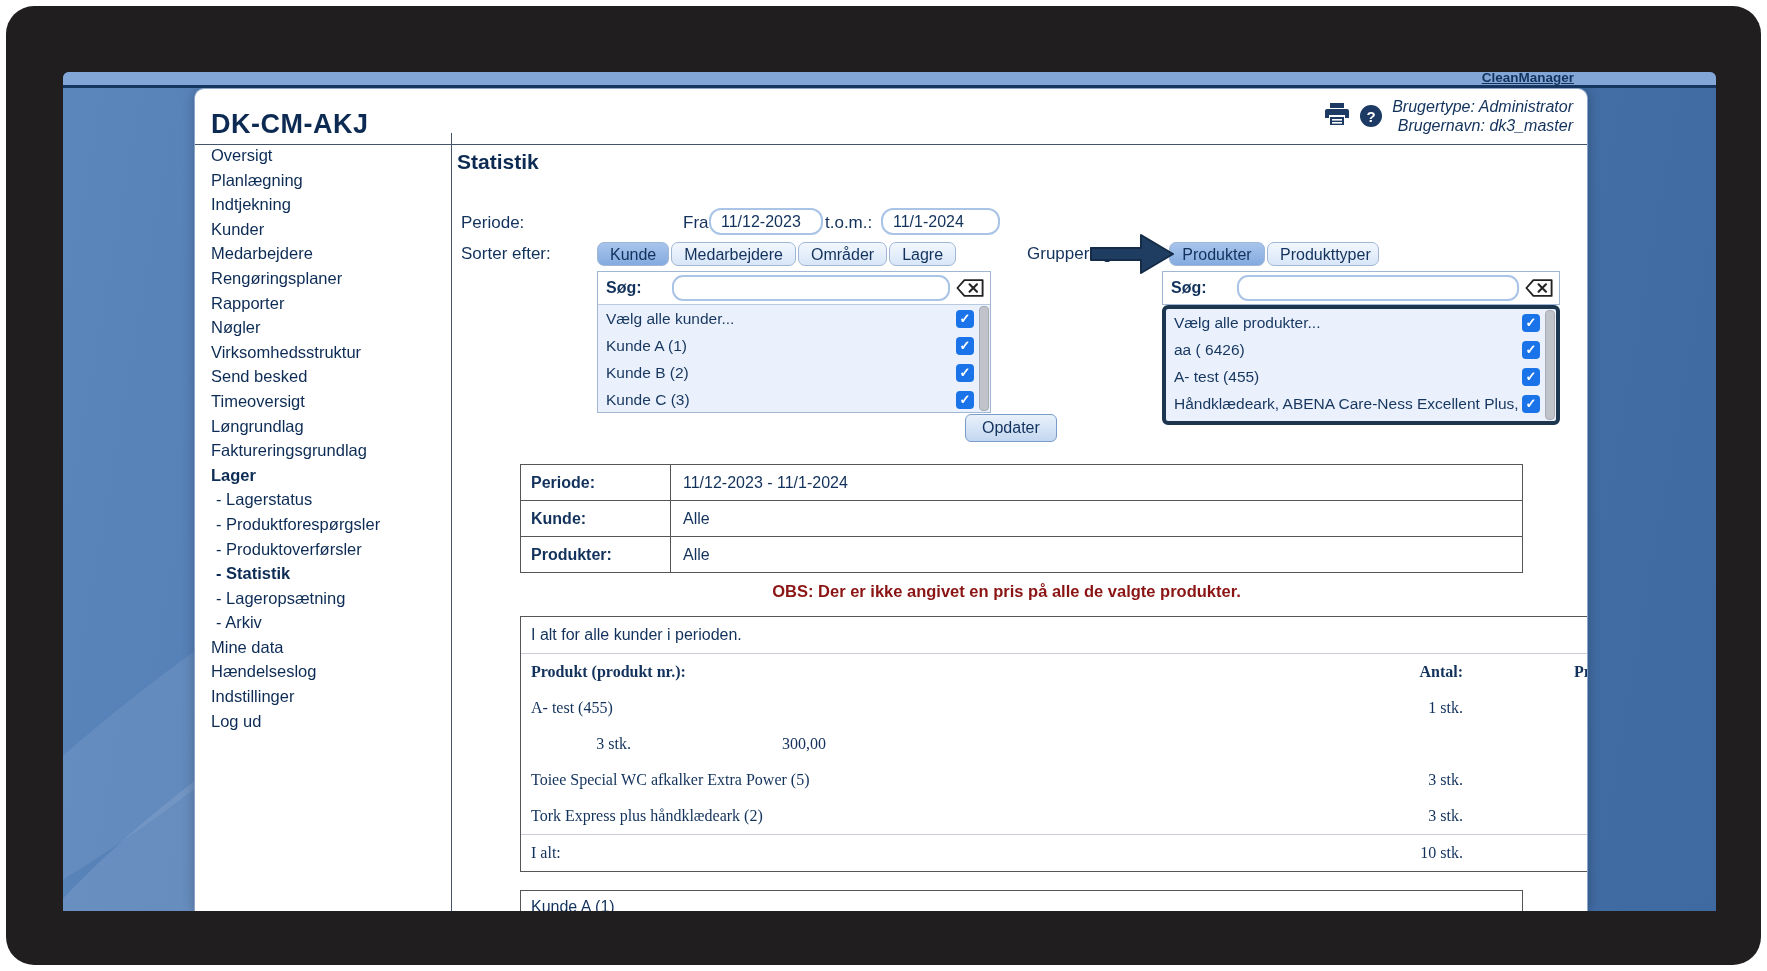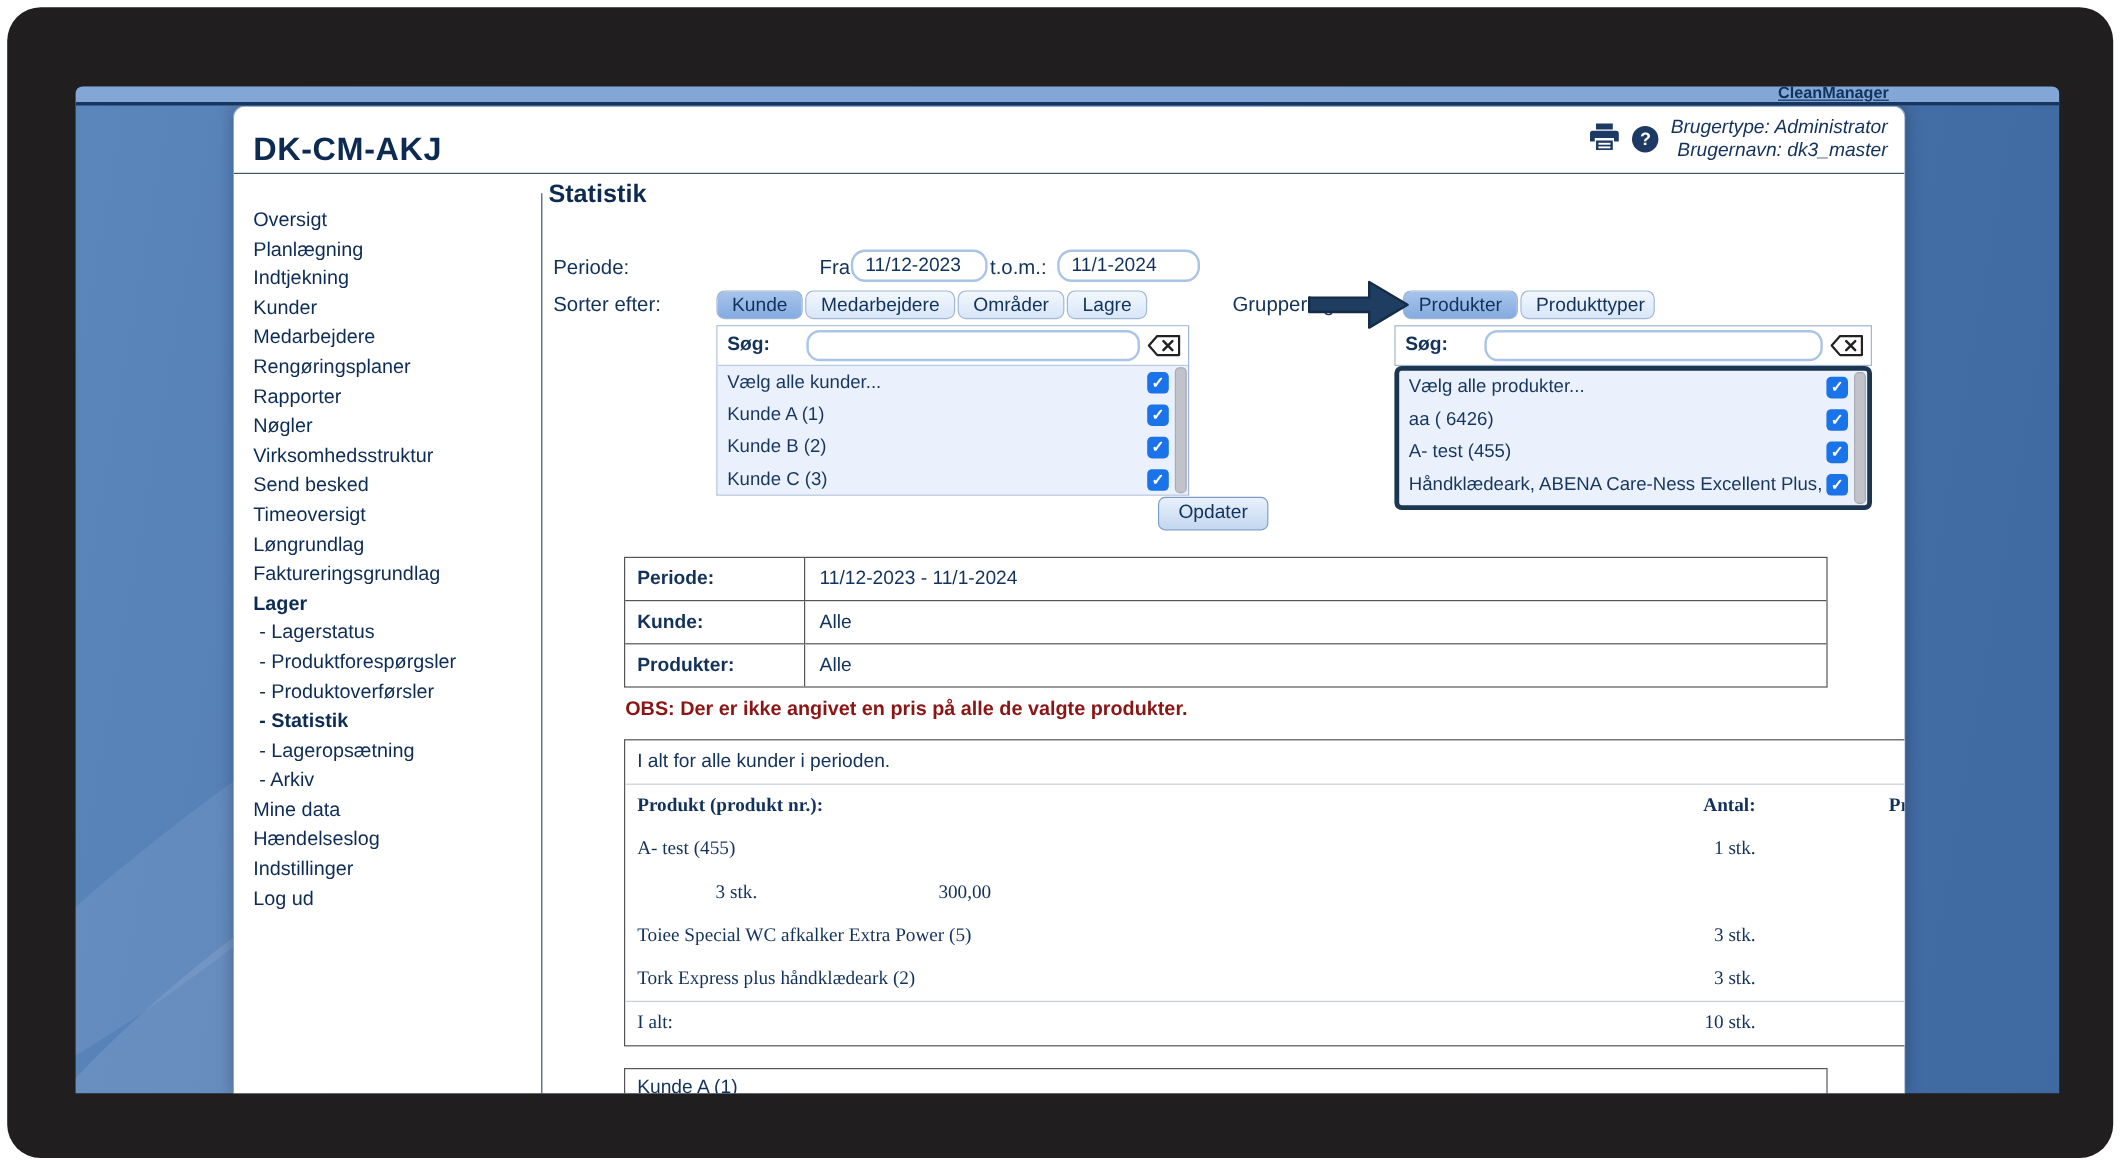--- a/index.html
+++ b/index.html
@@ -10,21 +10,21 @@
   .desktop::after{content:"";position:absolute;left:-200px;bottom:120px;width:620px;height:110px;background:rgba(255,255,255,0.08);border-radius:50%;transform:rotate(-38deg);}
   .brandbar{position:absolute;left:0;top:0;right:0;height:13px;background:#82a7d7;border-bottom:3px solid #16365f;z-index:3;}
   .brandbar .brand{position:absolute;right:142px;top:-2px;font-size:13.5px;font-weight:bold;color:#12325c;text-decoration:underline;}
   .window{position:absolute;left:131px;top:16px;width:1392px;height:823px;background:#ffffff;border:1px solid #8aa5c8;border-bottom:none;border-radius:10px 10px 0 0;z-index:2;overflow:hidden;box-shadow:0 0 12px rgba(0,0,0,0.25);}
   .win-header{position:absolute;left:0;top:0;right:0;height:55px;border-bottom:1px solid #44546b;}
   .app-title{position:absolute;left:16px;top:10px;font-size:27px;font-weight:bold;color:#0d2b52;letter-spacing:0.5px;margin-top:10px;}
   .hdr-right{position:absolute;right:14px;top:8px;display:flex;align-items:center;gap:10px;}
   .user-lines{text-align:right;font-style:italic;font-size:16px;color:#12325c;line-height:19px;}
   .help-icon{width:22px;height:22px;border-radius:50%;background:#1c3a63;color:#fff;font-weight:bold;font-size:15px;display:flex;align-items:center;justify-content:center;cursor:pointer;}
   .printer{cursor:pointer;}
-  .sidebar{position:absolute;left:0;top:72px;bottom:0;width:257px;border-right:1px solid #44546b;padding:10px 0 0 16px;box-sizing:border-box;font-size:16.5px;color:#0d2c55;}
+  .sidebar{position:absolute;left:0;top:44px;bottom:0;width:257px;border-right:1px solid #44546b;padding:10px 0 0 16px;box-sizing:border-box;font-size:16.5px;color:#0d2c55;}
   .side-item{line-height:24.6px;white-space:nowrap;cursor:pointer;}
   .side-item.bold{font-weight:bold;}
   .side-item.sub{padding-left:5px;}
   .content{position:absolute;left:258px;top:56px;right:0;bottom:0;}
   .page-title{position:absolute;left:4px;top:5px;font-size:21px;font-weight:bold;color:#0d2b52;}
   .lbl{position:absolute;font-size:17px;color:#12325c;white-space:nowrap;}
   .date-input{position:absolute;height:23px;border:2px solid #a9c4e6;border-radius:12px;font-family:"Liberation Sans",sans-serif;font-size:16px;color:#12325c;padding:0 0 0 10px;outline:none;background:#fff;}
   .tabbar{position:absolute;display:flex;gap:2px;}
   .tab{height:24px;line-height:24px;padding:0 12px;font-size:16px;color:#12325c;background:linear-gradient(#f2f7fe,#d8e6f8);border:1px solid #9fb6d4;border-radius:7px;cursor:pointer;box-sizing:border-box;text-align:center;}
   .tab.selected{background:linear-gradient(#a8c4ec,#84abdf);}
@@ -38,21 +38,21 @@
   .lrow{height:27px;display:flex;align-items:center;padding:0 8px;cursor:pointer;}
   .lrow .ltext{flex:1;font-size:15.5px;color:#16365f;white-space:nowrap;overflow:hidden;}
   .cbx{width:18px;height:18px;background:#1a73e8;border-radius:4px;color:#fff;font-size:13px;font-weight:bold;display:flex;align-items:center;justify-content:center;flex:none;margin-right:8px;cursor:pointer;}
   .scrollbar{position:absolute;right:1px;top:1px;bottom:1px;width:8px;background:#c0c3c9;border-radius:4px;border:1px solid #a9adb3;cursor:pointer;}
   .opdater{position:absolute;height:28px;padding:0 16px;background:linear-gradient(#e9f1fb,#c3d7f0);border:1px solid #7a9cc8;border-radius:6px;font-family:"Liberation Sans",sans-serif;font-size:16px;color:#12325c;cursor:pointer;}
   .sumtable{position:absolute;left:67px;top:319px;width:1003px;border:1px solid #555;box-sizing:border-box;}
   .sumrow{display:flex;height:35px;align-items:center;border-bottom:1px solid #555;}
   .sumrow:last-child{border-bottom:none;}
   .sumrow .k{width:150px;padding-left:10px;font-weight:bold;font-size:16px;color:#12325c;border-right:1px solid #555;height:100%;display:flex;align-items:center;box-sizing:border-box;}
   .sumrow .v{flex:1;padding-left:12px;font-size:16px;color:#12325c;}
-  .warning{position:absolute;left:68px;top:437px;width:1003px;text-align:left;font-weight:bold;font-size:16.5px;color:#8b1414;}
+  .warning{position:absolute;left:52px;top:437px;width:1003px;text-align:center;font-weight:bold;font-size:16.5px;color:#8b1414;}
   .maintable{position:absolute;left:67px;top:471px;width:1175px;border:1px solid #555;box-sizing:border-box;background:#fff;}
   .mt-caption{height:36px;display:flex;align-items:center;padding-left:10px;font-size:16px;color:#12325c;border-bottom:1px solid #c9ced6;}
   .mt-row{height:36px;display:flex;align-items:center;font-size:16px;color:#12325c;font-family:Liberation Serif, serif;}
   .mt-row .c-prod{flex:1;padding-left:10px;white-space:nowrap;overflow:hidden;}
   .mt-row .c-antal{width:110px;text-align:right;}
   .mt-row .c-pris{width:195px;text-align:right;}
   .mt-row .pad{width:36px;}
   .mt-row.hdr{font-weight:bold;}
   .mt-row.total{border-top:1px solid #c9ced6;}
   .nextbox{position:absolute;left:67px;top:745px;width:1003px;height:70px;border:1px solid #555;box-sizing:border-box;}

